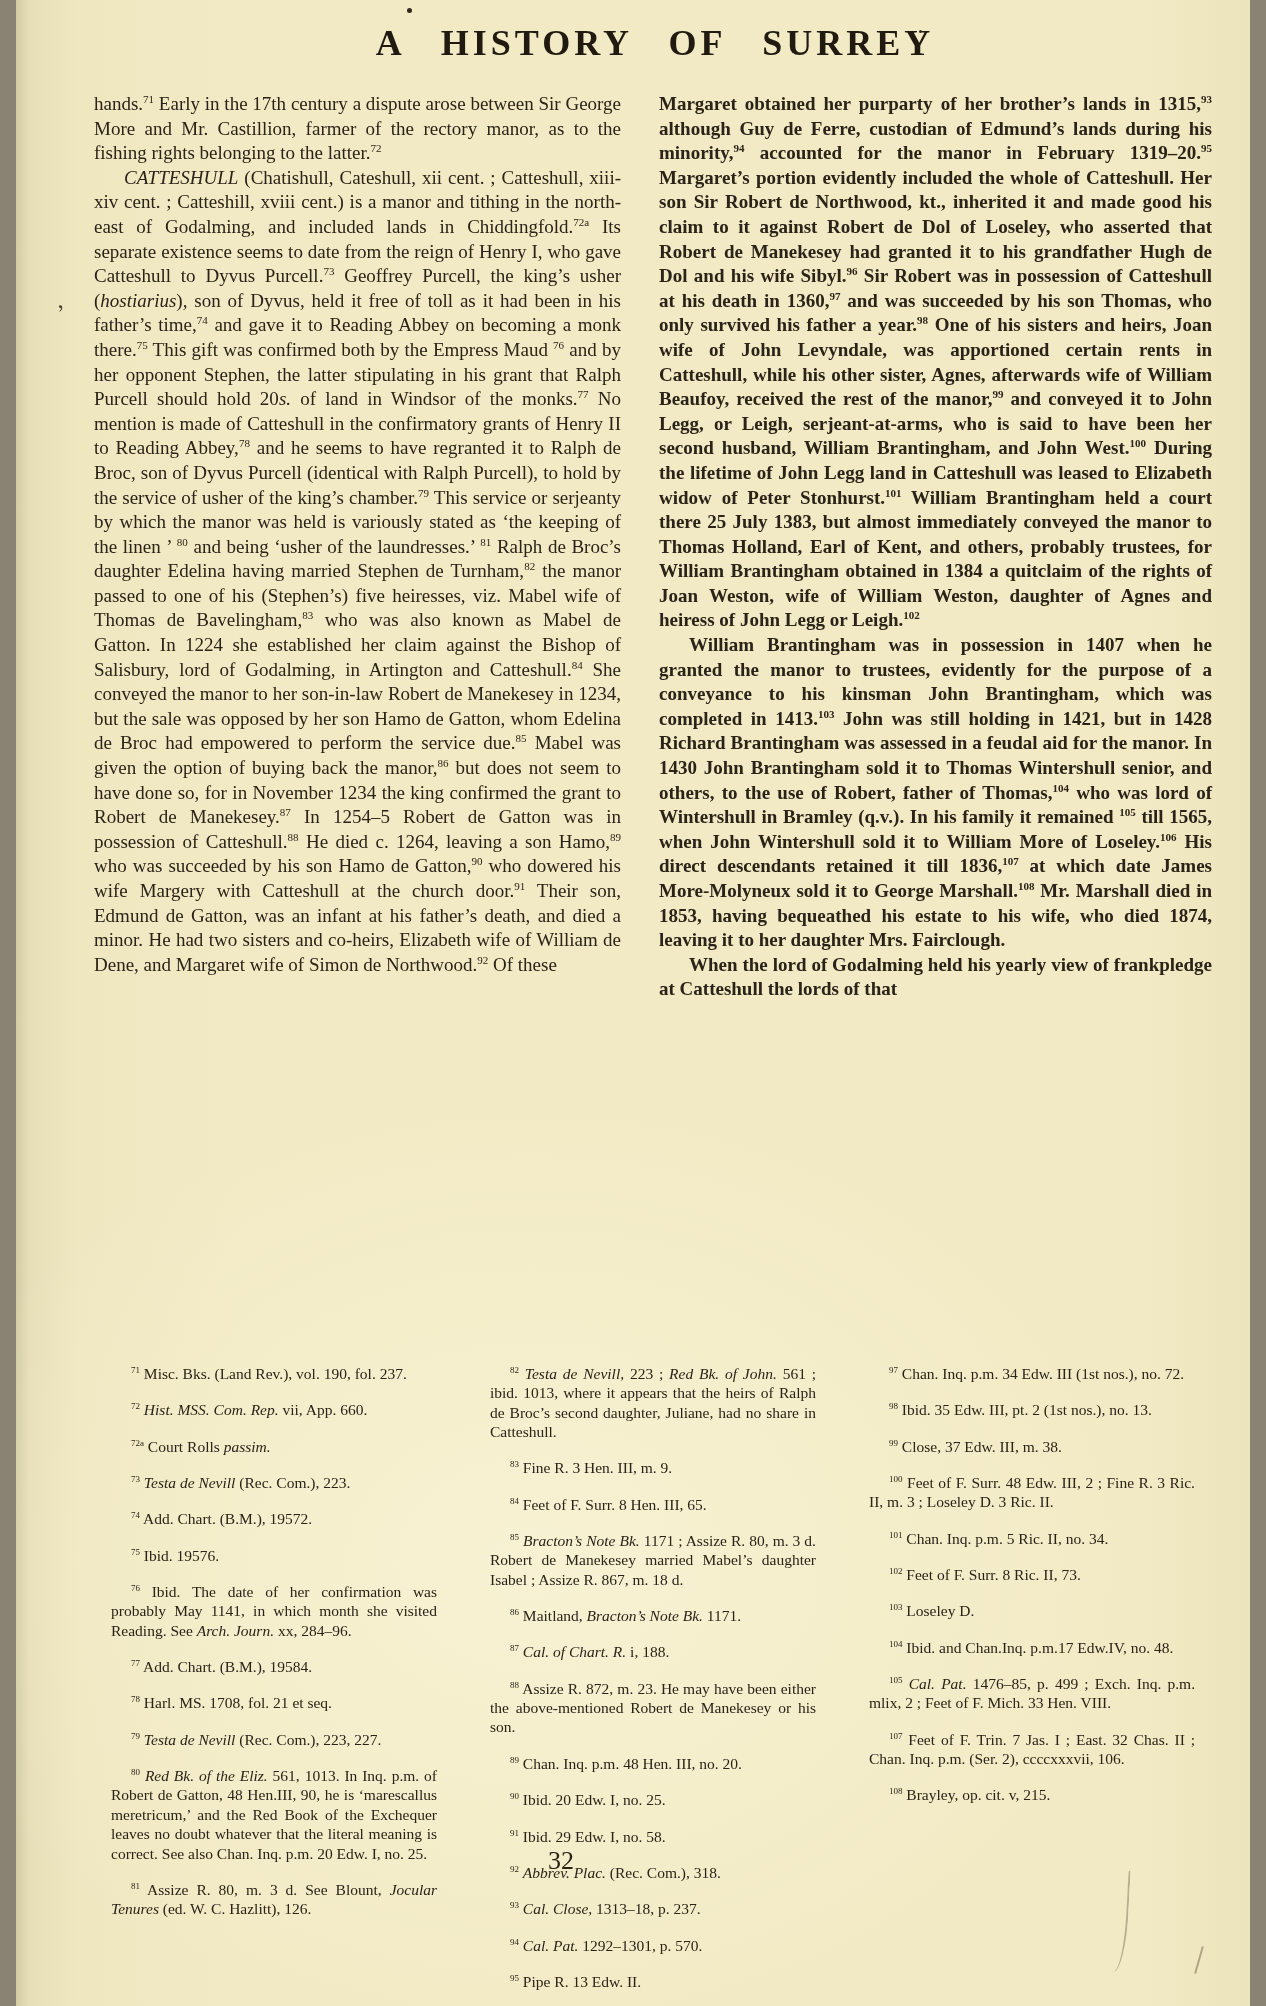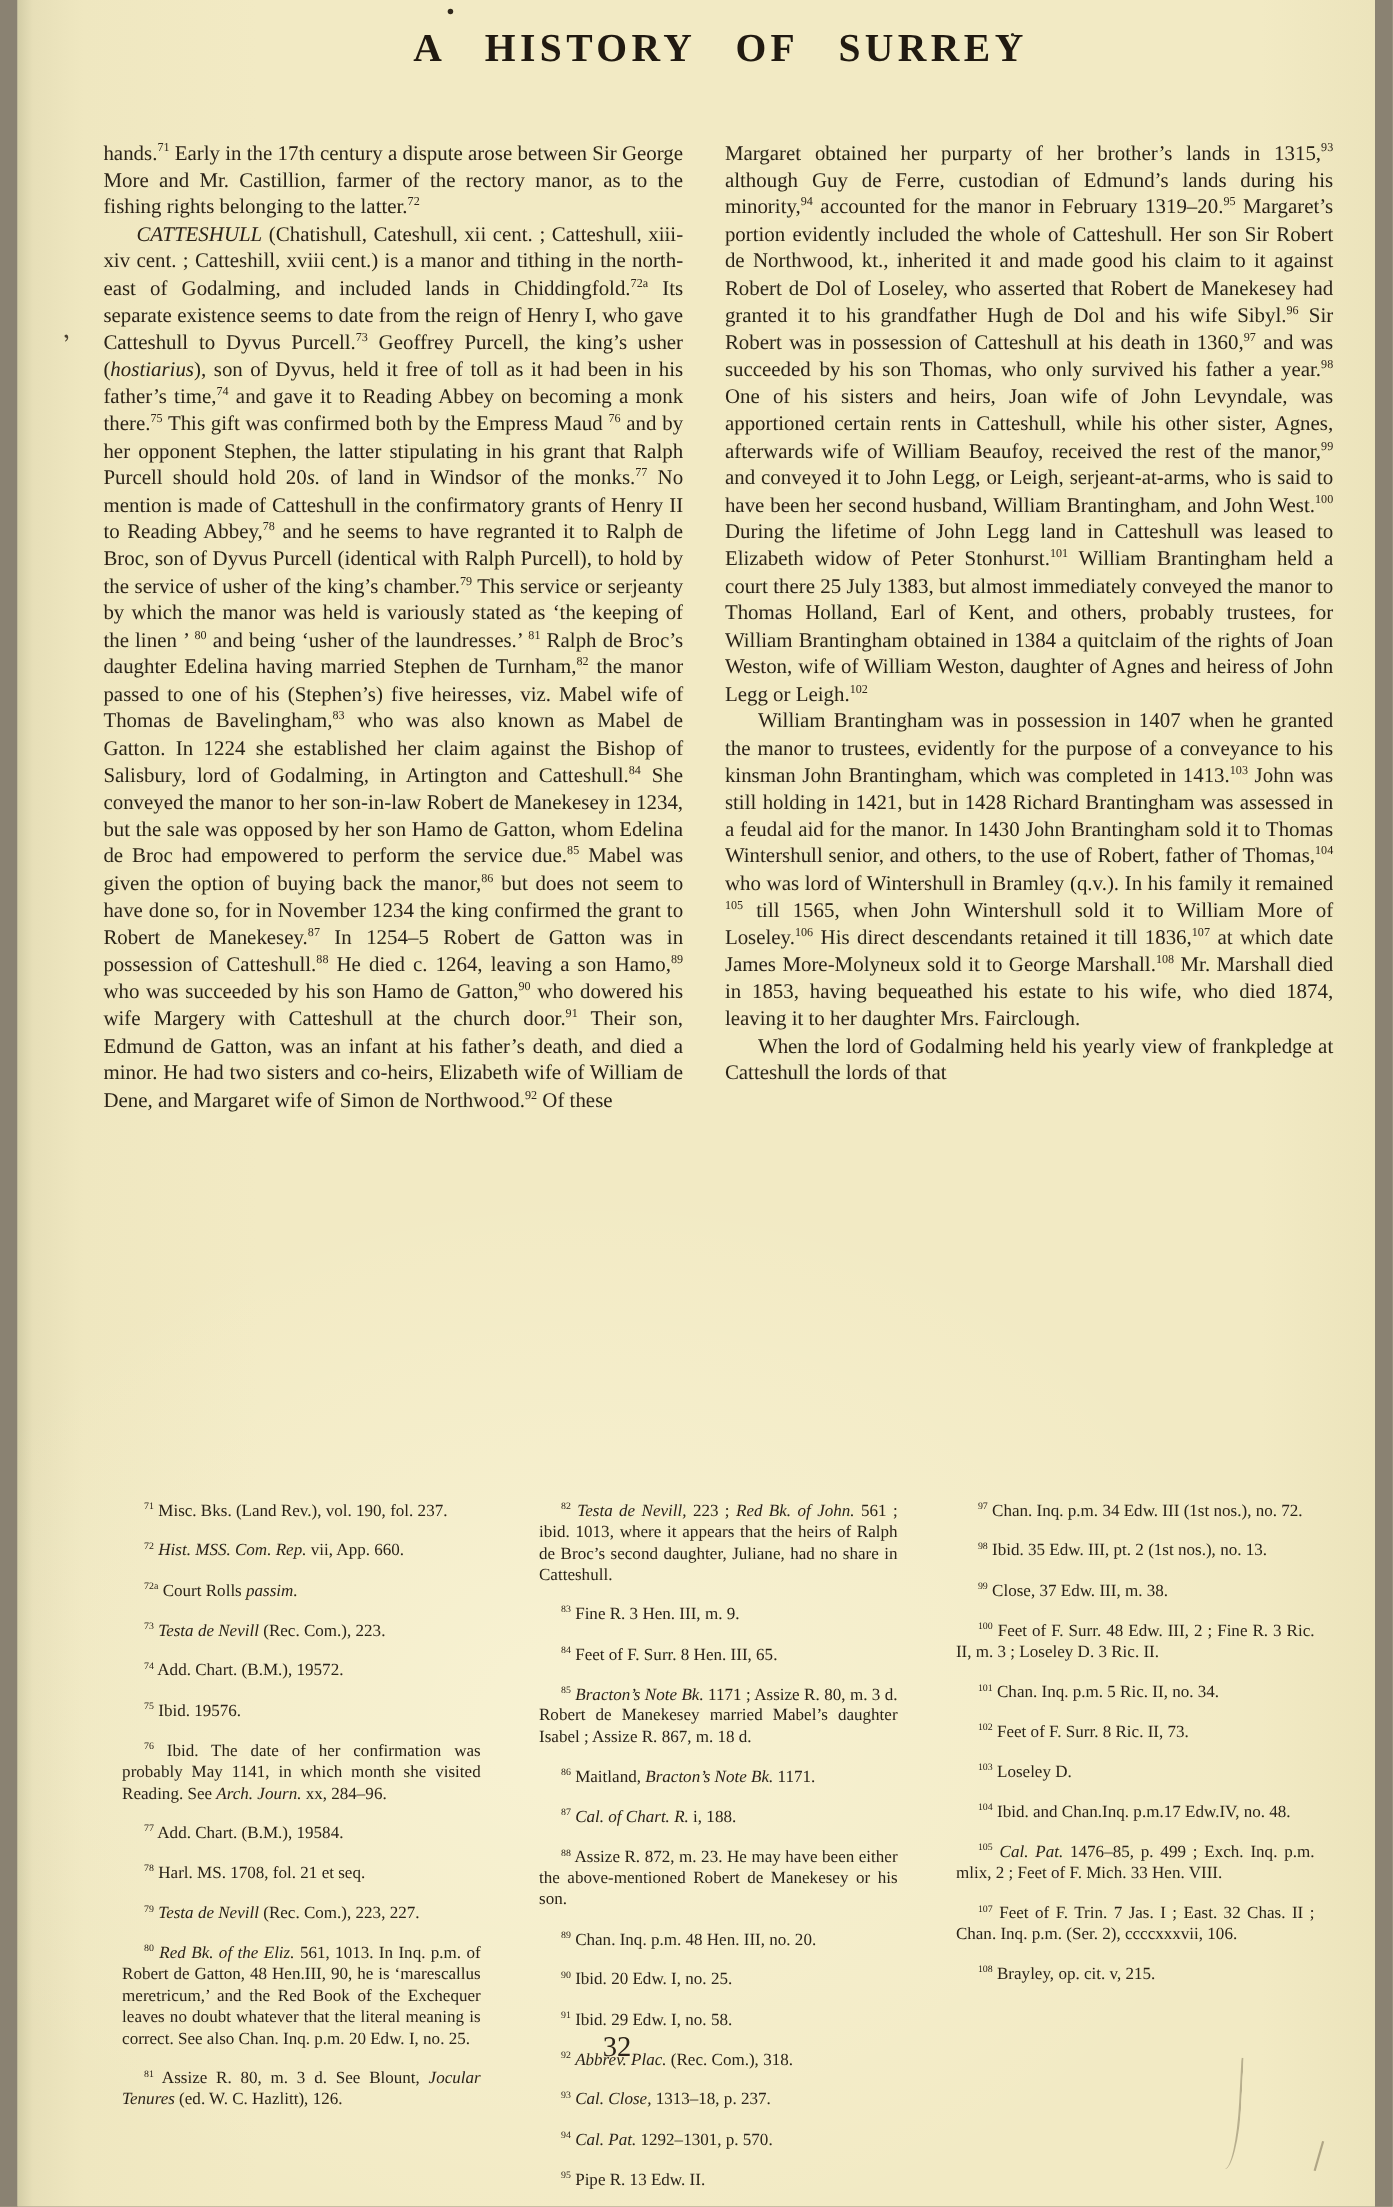--- a/index.html
+++ b/index.html
@@ -18,25 +18,25 @@
   .speck{position:absolute;background:#30281c;border-radius:50%;}
   .title{
     position:absolute;top:22px;left:80px;width:1118px;
     text-align:center;
     font-size:36px;font-weight:bold;
     letter-spacing:4px;word-spacing:24px;
     color:#211a11;
   }
   .main{
     position:absolute;top:92px;left:78px;width:1118px;
-    display:flex;gap:38px;margin-top:36px;
+    display:flex;gap:38px;
   }
   .col-main{font-size:19px;line-height:24.6px;text-align:justify;}
   .col-left{width:527px;}
-  .col-right{width:553px;}
+  .col-right{width:553px;font-weight:bold;}
   .col-main p{margin:0;}
   .col-main p.indent{text-indent:30px;}
   sup{font-size:58%;line-height:0;vertical-align:super;letter-spacing:0;}
   .footnotes{
     position:absolute;top:1347px;left:78px;width:1118px;
     display:flex;gap:19px;
   }
   .fn-col{width:360px;font-size:15.5px;line-height:19.35px;text-align:justify;}
   .fn-col p{margin:17px;text-indent:20px;}
   .fn-col p.cont{text-indent:0;}

